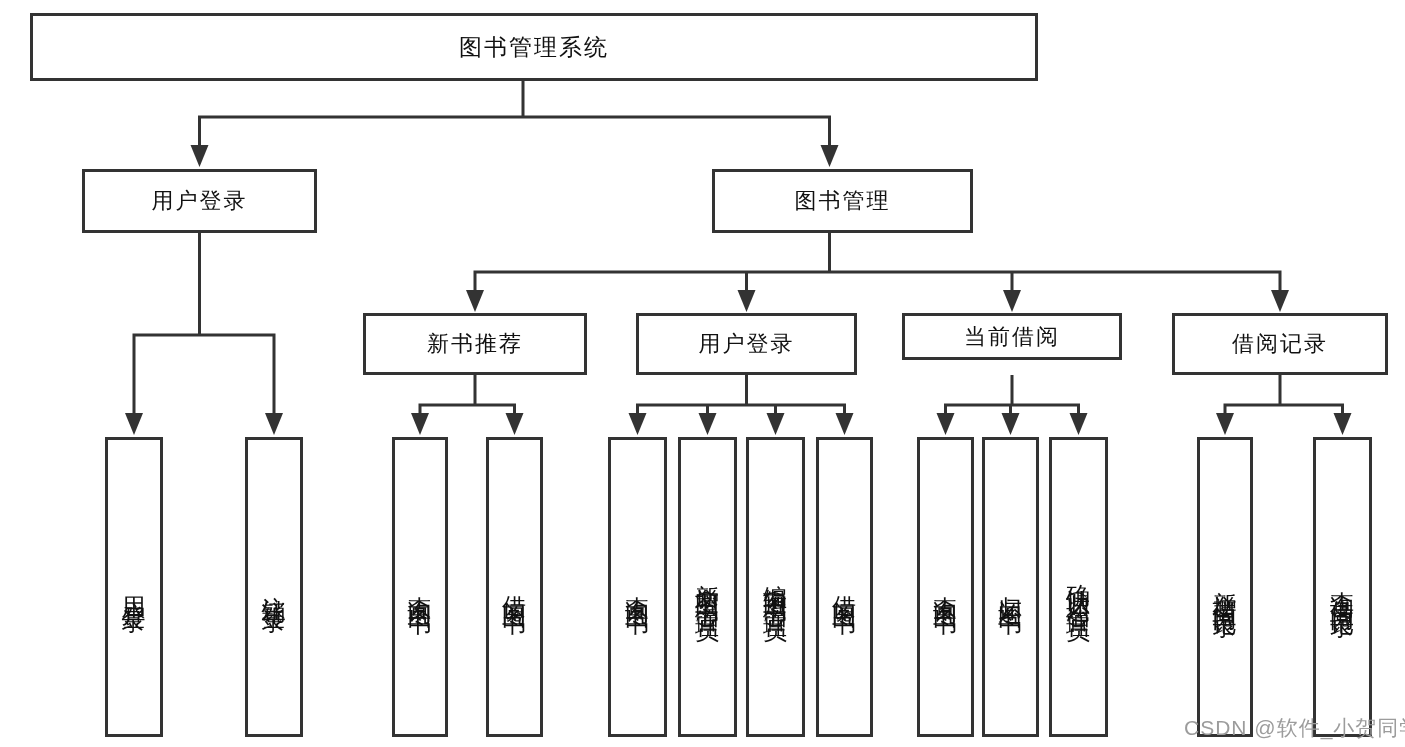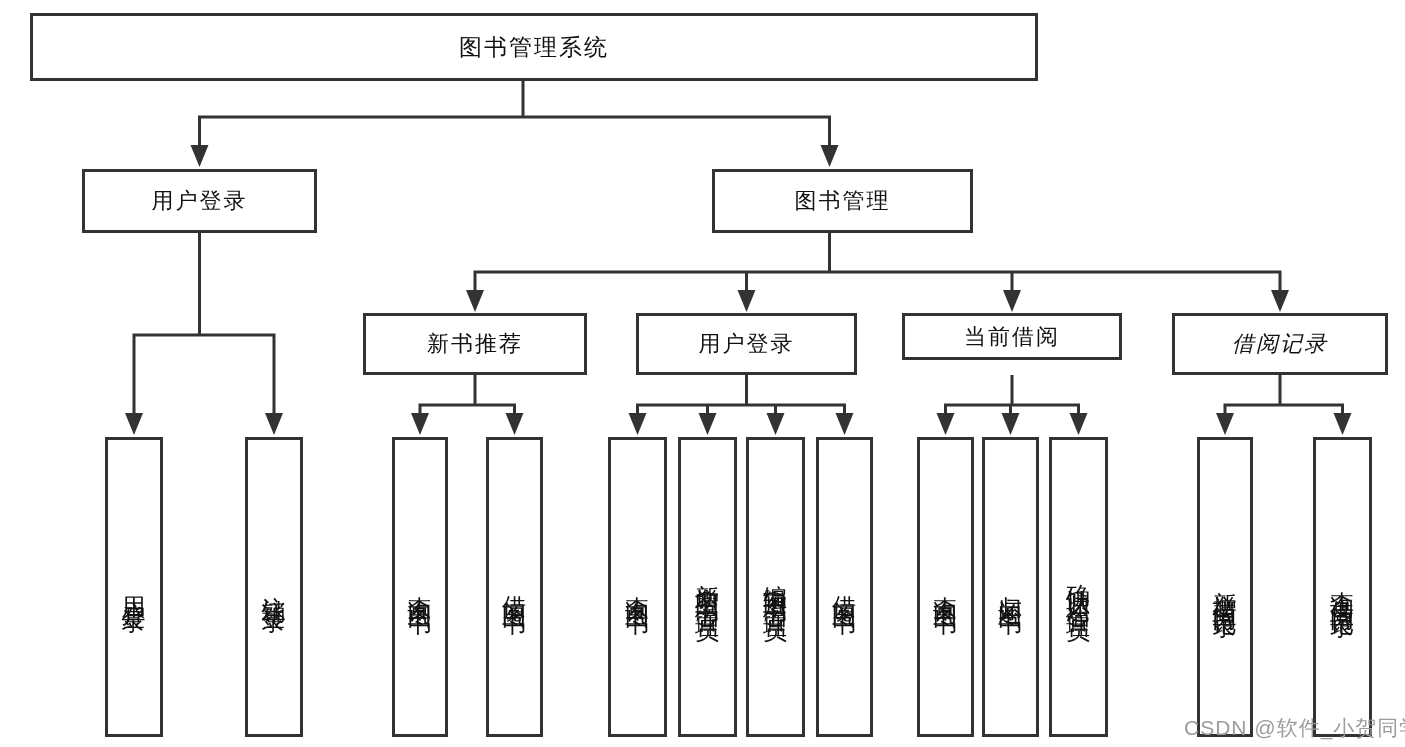--- a/index.html
+++ b/index.html
@@ -89,21 +89,21 @@
   </svg>
 
   <div class="node rootnode" style="left:30px; top:13px; width:1008px; height:68px;font-family:Liberation Mono, monospace;">图书管理系统</div>
 
   <div class="node hnode" style="left:82px; top:169px; width:235px; height:64px;">用户登录</div>
   <div class="node hnode" style="left:712px; top:169px; width:261px; height:64px;">图书管理</div>
 
   <div class="node hnode" style="left:363px; top:313px; width:224px; height:62px;">新书推荐</div>
   <div class="node hnode" style="left:636px; top:313px; width:221px; height:62px;">用户登录</div>
   <div class="node hnode" style="left:902px; top:313px; width:220px; height:47px;">当前借阅</div>
-  <div class="node hnode" style="left:1172px; top:313px; width:216px; height:62px;font-style:italic;">借阅记录</div>
+  <div class="node hnode" style="left:1172px; top:313px; width:216px; height:62px;">借阅记录</div>
 
   <div class="node vnode" style="left:105px; top:437px; width:58px; height:300px;">
     <span class="vtext">用户登录</span>
   </div>
   <div class="node vnode" style="left:245px; top:437px; width:58px; height:300px;">
     <span class="vtext">注销登录</span>
   </div>
 
   <div class="node vnode" style="left:392px; top:437px; width:56px; height:300px;">
     <span class="vtext">查询图书</span>

